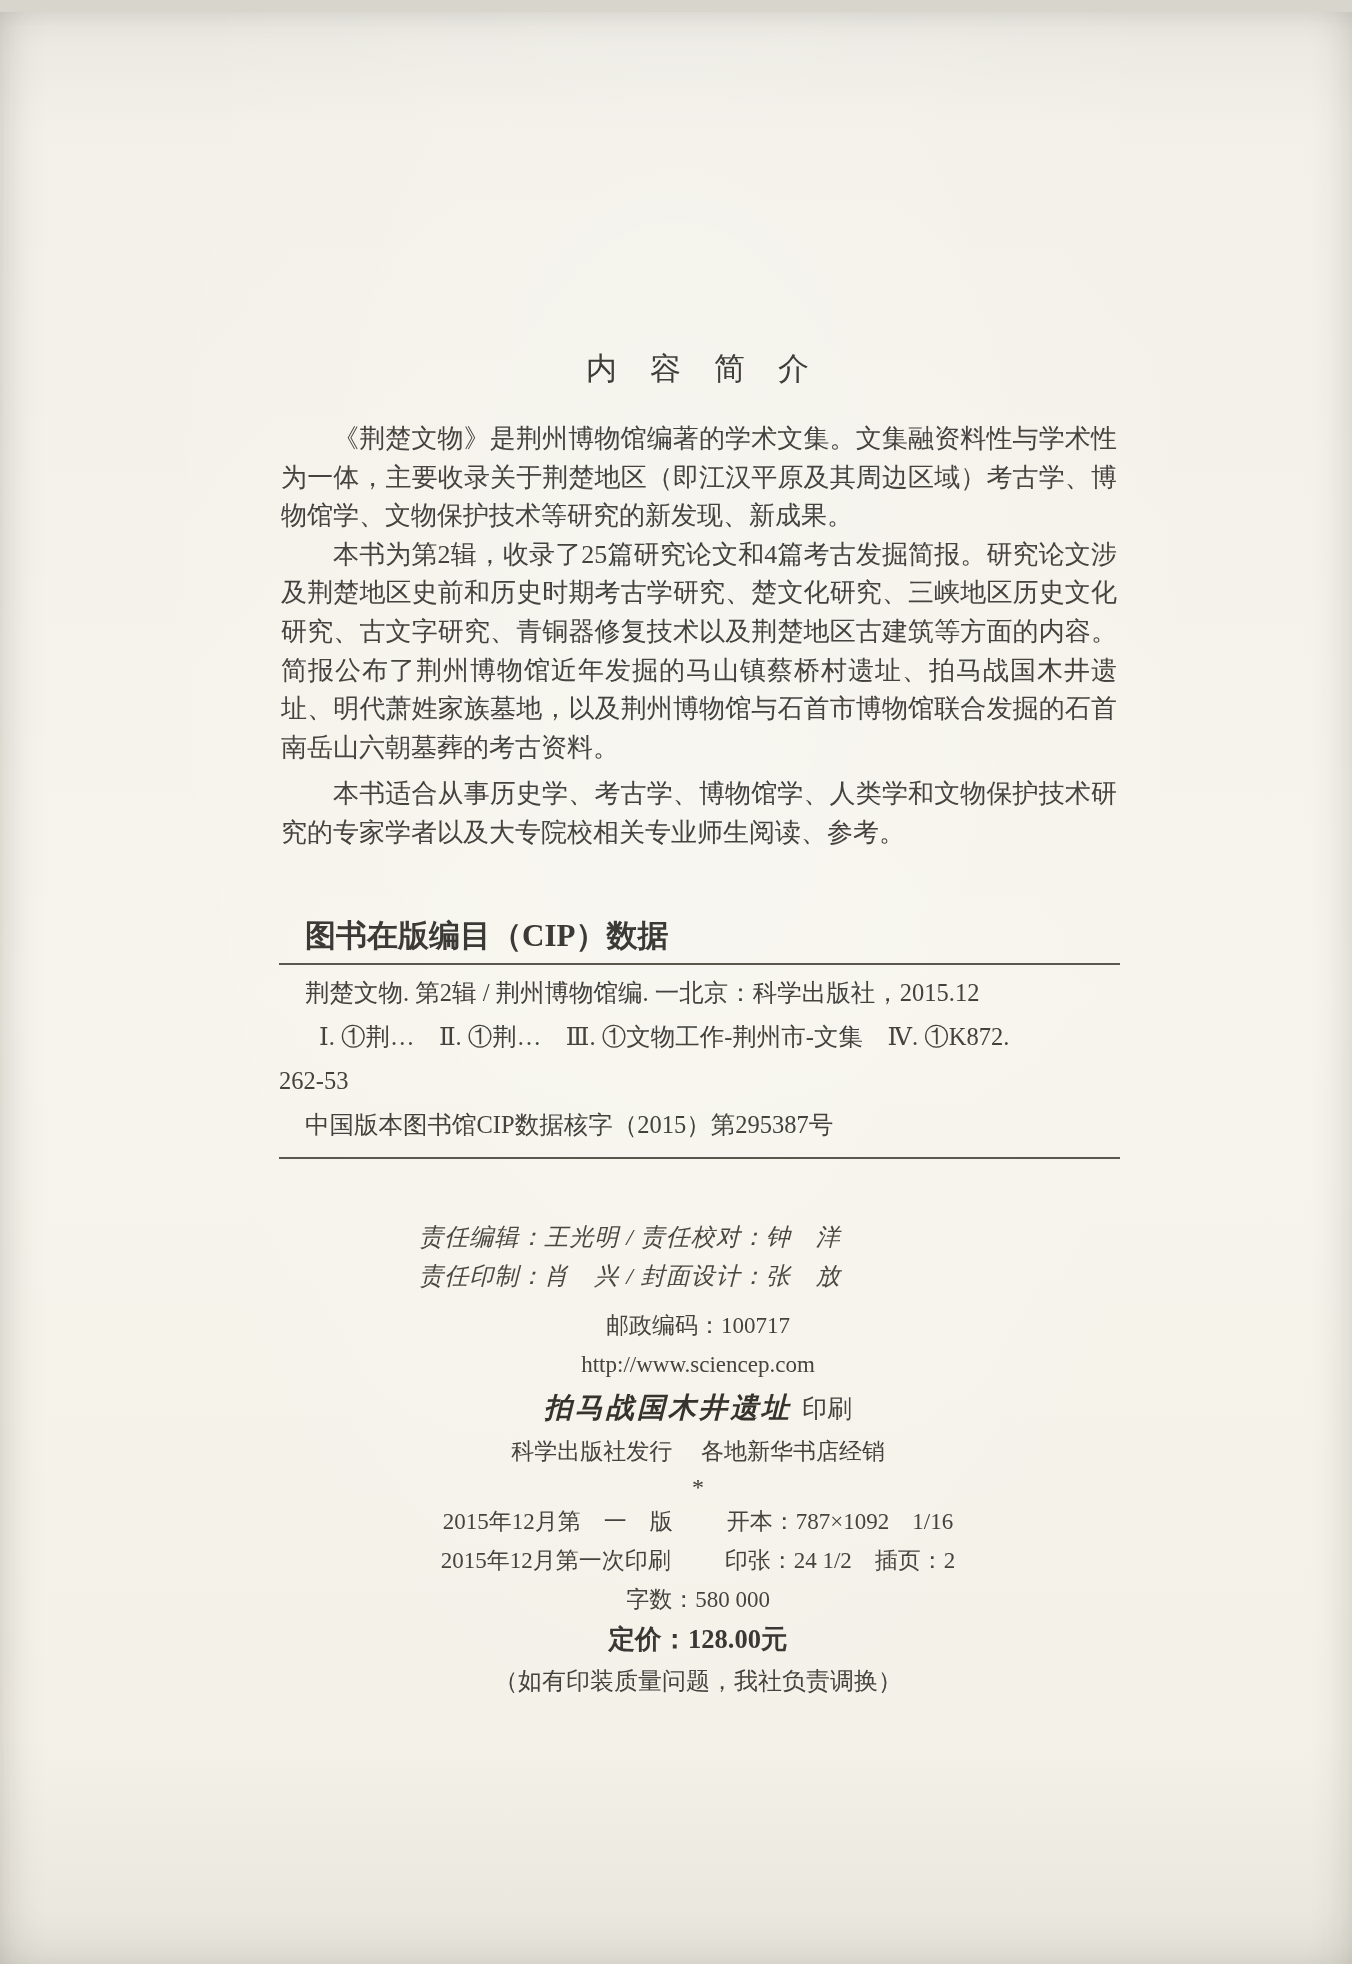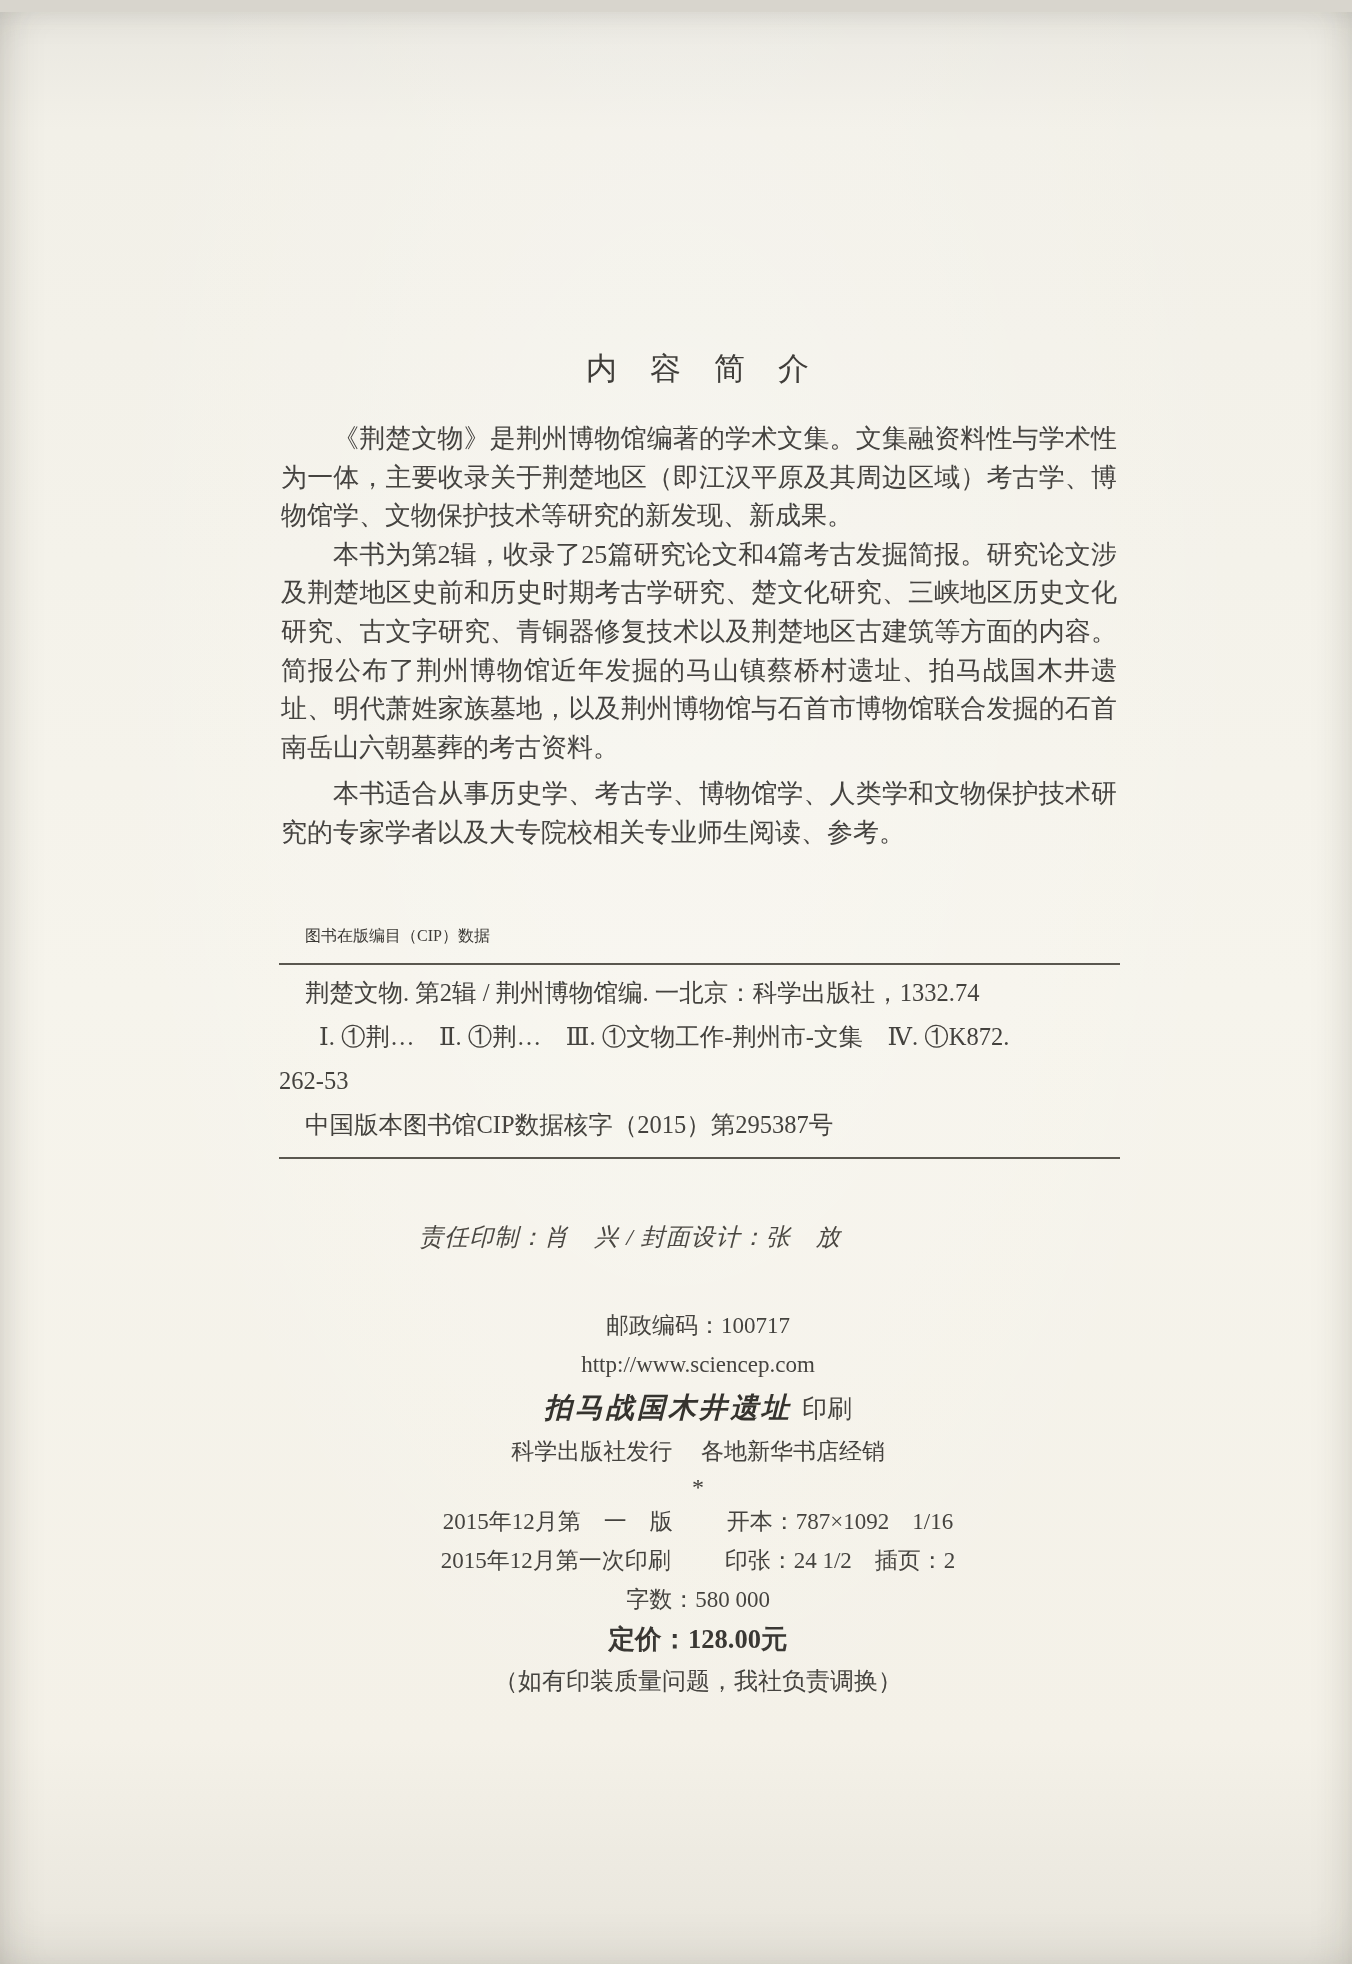--- a/index.html
+++ b/index.html
@@ -27,21 +27,21 @@
   .intro{
     position:absolute;top:408px;left:281px;width:836px;
     font-size:26px;line-height:38.6px;text-align:justify;
   }
   .intro p{margin:0;text-indent:2em;}
   .intro p.gap{margin-top:8px;}
   .cip{
     position:absolute;top:909px;left:279px;width:841px;
     font-size:24.5px;color:#44423e;
   }
-  .cip-header{padding-left:26px;font-weight:normal;line-height:30px;font-size:16px;color:#3c3a36;}
+  .cip-header{padding-left:26px;font-weight:bold;line-height:30px;font-size:31px;color:#3c3a36;}
   .cip-rule{height:0;border-top:2px solid #5a574f;margin-top:12px;}
   .cip-rule.bottom{margin-top:10px;}
   .cip-body{margin-top:6px;}
   .cip-line{line-height:44px;padding-left:26px;white-space:nowrap;}
   .cip-line.indent-more{padding-left:40px;}
   .cip-line.no-indent{padding-left:0;}
   .credits{
     position:absolute;top:1206px;left:280px;width:700px;
     text-align:center;font-style:italic;font-size:24px;line-height:39px;
     letter-spacing:1px;color:#4a4742;
@@ -74,29 +74,30 @@
   <div class="intro">
     <p>《荆楚文物》是荆州博物馆编著的学术文集。文集融资料性与学术性为一体，主要收录关于荆楚地区（即江汉平原及其周边区域）考古学、博物馆学、文物保护技术等研究的新发现、新成果。</p>
     <p>本书为第2辑，收录了25篇研究论文和4篇考古发掘简报。研究论文涉及荆楚地区史前和历史时期考古学研究、楚文化研究、三峡地区历史文化研究、古文字研究、青铜器修复技术以及荆楚地区古建筑等方面的内容。简报公布了荆州博物馆近年发掘的马山镇蔡桥村遗址、拍马战国木井遗址、明代萧姓家族墓地，以及荆州博物馆与石首市博物馆联合发掘的石首南岳山六朝墓葬的考古资料。</p>
     <p class="gap">本书适合从事历史学、考古学、博物馆学、人类学和文物保护技术研究的专家学者以及大专院校相关专业师生阅读、参考。</p>
   </div>
 
   <div class="cip">
     <div class="cip-header">图书在版编目（CIP）数据</div>
     <div class="cip-rule"></div>
     <div class="cip-body">
-      <div class="cip-line">荆楚文物. 第2辑 / 荆州博物馆编. 一北京：科学出版社，1332.74</div>
+      <div class="cip-line">荆楚文物. 第2辑 / 荆州博物馆编. 一北京：科学出版社，2015.12</div>
       <div class="cip-line indent-more">Ⅰ. ①荆…　Ⅱ. ①荆…　Ⅲ. ①文物工作-荆州市-文集　Ⅳ. ①K872.</div>
       <div class="cip-line no-indent">262-53</div>
       <div class="cip-line">中国版本图书馆CIP数据核字（2015）第295387号</div>
     </div>
     <div class="cip-rule bottom"></div>
   </div>
 
   <div class="credits">
+    <div>责任编辑：王光明 / 责任校对：钟　洋</div>
     <div>责任印制：肖　兴 / 封面设计：张　放</div>
   </div>
 
   <div class="colophon">
     <div class="line-post">邮政编码：100717</div>
     <div class="line-url">http://www.sciencep.com</div>
     <div class="imprint">
       <span class="script prn-script">拍马战国木井遗址</span><span>印刷</span>
     </div>
     <div class="line-dist">科学出版社发行　 各地新华书店经销</div>

